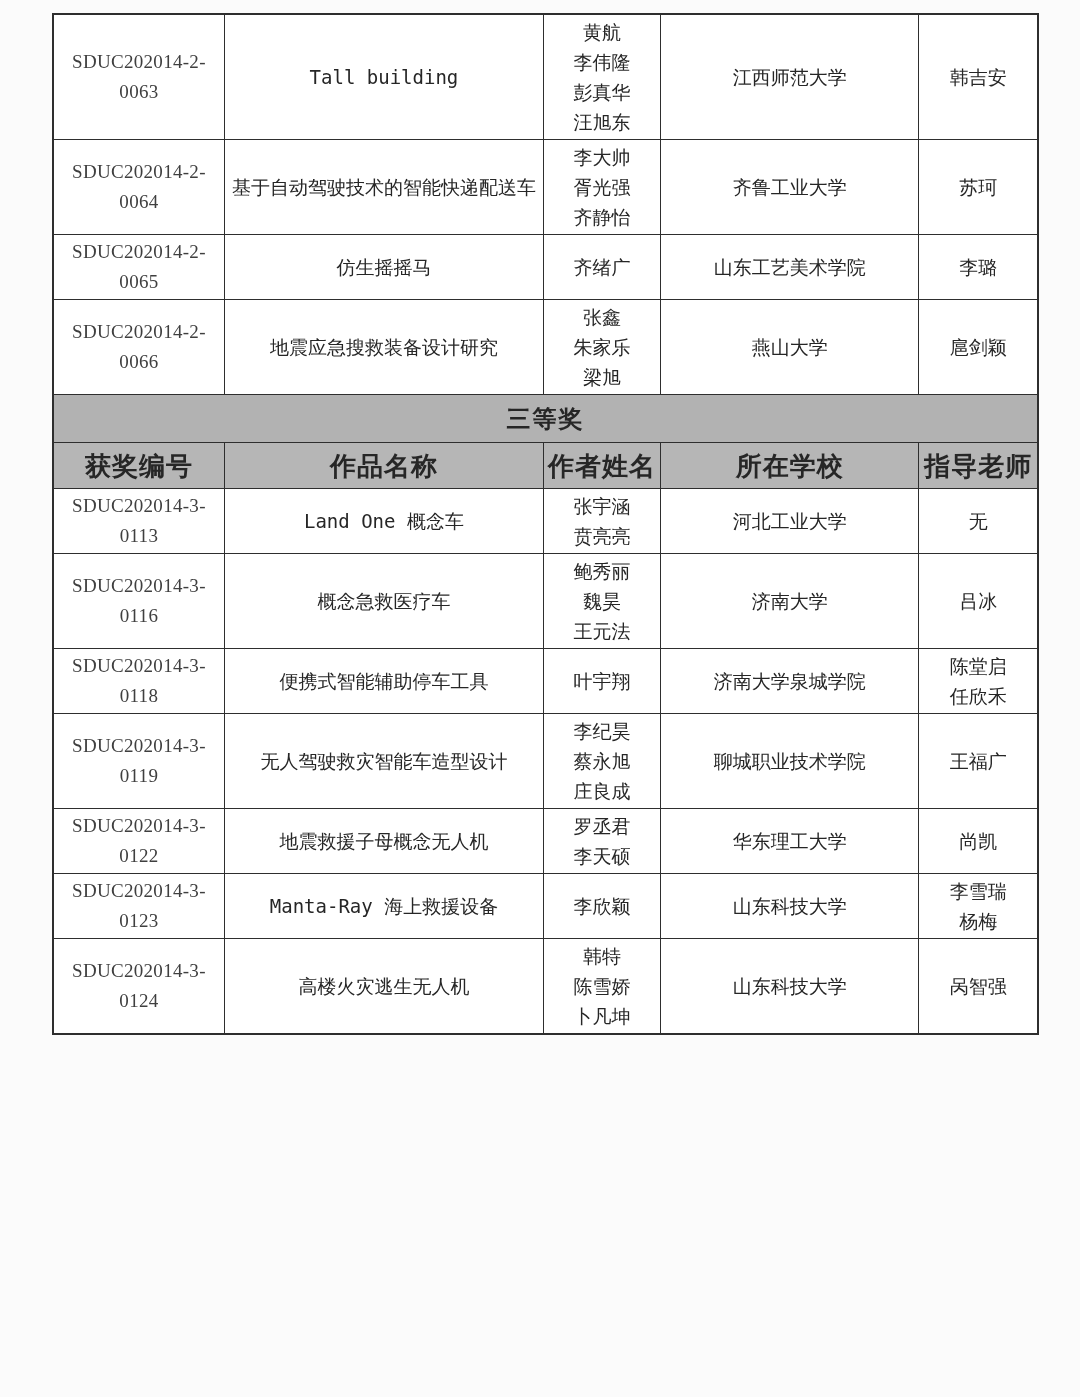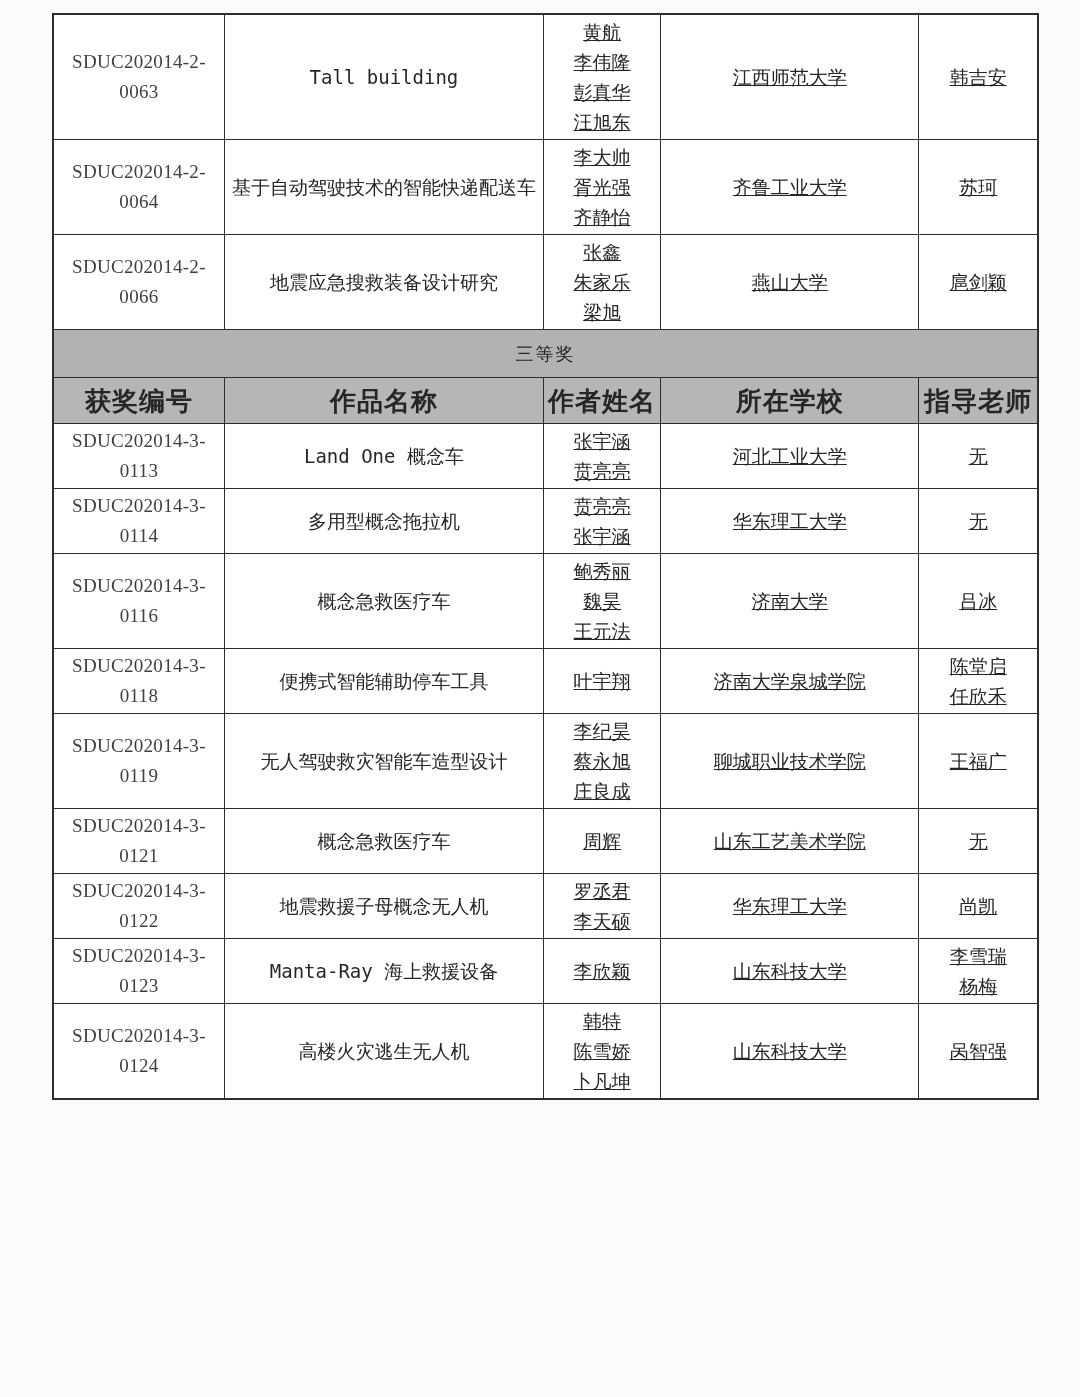--- a/index.html
+++ b/index.html
@@ -57,27 +57,26 @@
     letter-spacing:.3px;
     white-space:nowrap;
   }
   
   td.c-work{
     font-family:"DejaVu Sans Mono","DejaVu Sans",sans-serif;
     font-size:19px;
   }
   td.c-authors,td.c-school,td.c-advisor{
     font-size:19px;
-    text-decoration:underline;
   }
   tr.band-row td{
     background:var(--band-bg);
     height:48px;
-    font-size:18px;
-    font-weight:400;
+    font-size:24px;
+    font-weight:700;
     letter-spacing:2px;
     line-height:1;
   }
   tr.header-row th{
     background:var(--header-bg);
     height:46px;
     font-size:26px;
     font-weight:700;
     letter-spacing:1px;
     line-height:1;
@@ -110,20 +109,27 @@
   <tr>
     <td class="c-id">SDUC202014-2-0064</td>
     <td class="c-work">基于自动驾驶技术的智能快递配送车</td>
     <td class="c-authors">李大帅
 胥光强
 齐静怡</td>
     <td class="c-school">齐鲁工业大学</td>
     <td class="c-advisor">苏珂</td>
   </tr>
 
+  <tr>
+    <td class="c-id">SDUC202014-2-0065</td>
+    <td class="c-work">仿生摇摇马</td>
+    <td class="c-authors">齐绪广</td>
+    <td class="c-school">山东工艺美术学院</td>
+    <td class="c-advisor">李璐</td>
+  </tr>
 
   <tr>
     <td class="c-id">SDUC202014-2-0066</td>
     <td class="c-work">地震应急搜救装备设计研究</td>
     <td class="c-authors">张鑫
 朱家乐
 梁旭</td>
     <td class="c-school">燕山大学</td>
     <td class="c-advisor">扈剑颖</td>
   </tr>
@@ -145,28 +151,20 @@
     <tbody id="third-body">
   <tr>
     <td class="c-id">SDUC202014-3-0113</td>
     <td class="c-work">Land One 概念车</td>
     <td class="c-authors">张宇涵
 贲亮亮</td>
     <td class="c-school">河北工业大学</td>
     <td class="c-advisor">无</td>
   </tr>
 
-  <tr>
-    <td class="c-id">SDUC202014-3-0114</td>
-    <td class="c-work">多用型概念拖拉机</td>
-    <td class="c-authors">贲亮亮
-张宇涵</td>
-    <td class="c-school">华东理工大学</td>
-    <td class="c-advisor">无</td>
-  </tr>
 
 
   <tr>
     <td class="c-id">SDUC202014-3-0116</td>
     <td class="c-work">概念急救医疗车</td>
     <td class="c-authors">鲍秀丽
 魏昊
 王元法</td>
     <td class="c-school">济南大学</td>
     <td class="c-advisor">吕冰</td>
@@ -186,27 +184,20 @@
     <td class="c-id">SDUC202014-3-0119</td>
     <td class="c-work">无人驾驶救灾智能车造型设计</td>
     <td class="c-authors">李纪昊
 蔡永旭
 庄良成</td>
     <td class="c-school">聊城职业技术学院</td>
     <td class="c-advisor">王福广</td>
   </tr>
 
 
-  <tr>
-    <td class="c-id">SDUC202014-3-0121</td>
-    <td class="c-work">概念急救医疗车</td>
-    <td class="c-authors">周辉</td>
-    <td class="c-school">山东工艺美术学院</td>
-    <td class="c-advisor">无</td>
-  </tr>
 
   <tr>
     <td class="c-id">SDUC202014-3-0122</td>
     <td class="c-work">地震救援子母概念无人机</td>
     <td class="c-authors">罗丞君
 李天硕</td>
     <td class="c-school">华东理工大学</td>
     <td class="c-advisor">尚凯</td>
   </tr>
 

